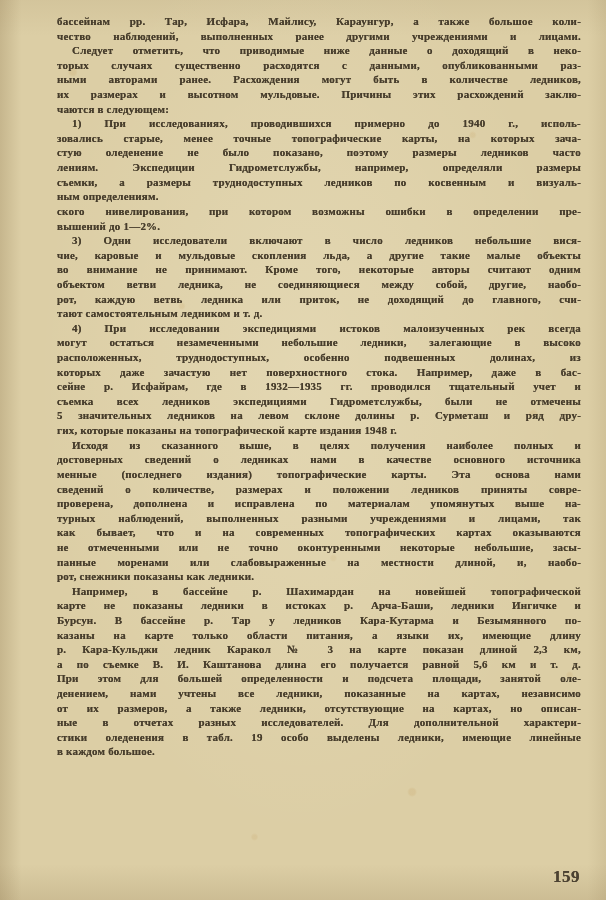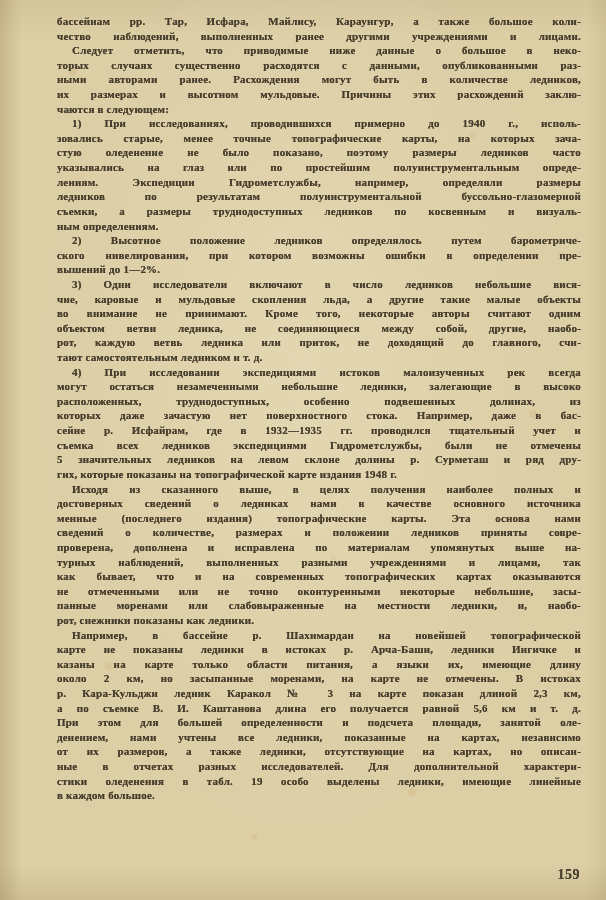--- a/index.html
+++ b/index.html
@@ -50,48 +50,45 @@
   }
   .line.indent{
     text-indent:15px;
   }
   .page-number{
     position:absolute;
     top:867px;
     left:0;
     width:580px;
     text-align:right;
-    font-size:14px;
+    font-size:17px;
     font-weight:700;
     color:#4c4232;
     letter-spacing:0.5px;
     text-shadow:0 0 0.6px rgba(71,61,44,0.85);
   }
 </style>
 </head>
 <body>
 
 <div class="page">
   <div class="text-block">
       <div class="line just">бассейнам рр. Тар, Исфара, Майлису, Караунгур, а также большое коли-</div>
       <div class="line just">чество наблюдений, выполненных ранее другими учреждениями и лицами.</div>
-      <div class="line indent just">Следует отметить, что приводимые ниже данные о большое в неко-</div>
+      <div class="line indent just">Следует отметить, что приводимые ниже данные о доходящий в неко-</div>
       <div class="line just">торых случаях существенно расходятся с данными, опубликованными раз-</div>
       <div class="line just">ными авторами ранее. Расхождения могут быть в количестве ледников,</div>
       <div class="line just">их размерах и высотном мульдовые. Причины этих расхождений заклю-</div>
       <div class="line">чаются в следующем:</div>
       <div class="line indent just">1) При исследованиях, проводившихся примерно до 1940 г., исполь-</div>
       <div class="line just">зовались старые, менее точные топографические карты, на которых зача-</div>
       <div class="line just">стую оледенение не было показано, поэтому размеры ледников часто</div>
-      <div class="line just">указывались на глаз или по простейшим полуинструментальным опреде-</div>
       <div class="line just">лениям. Экспедиции Гидрометслужбы, например, определяли размеры</div>
-      <div class="line just">ледников по результатам полуинструментальной буссольно-глазомерной</div>
       <div class="line just">съемки, а размеры труднодоступных ледников по косвенным и визуаль-</div>
       <div class="line">ным определениям.</div>
-      <div class="line indent just">2) Высотное положение ледников определялось путем барометриче-</div>
       <div class="line just">ского нивелирования, при котором возможны ошибки в определении пре-</div>
       <div class="line">вышений до 1—2%.</div>
       <div class="line indent just">3) Одни исследователи включают в число ледников небольшие вися-</div>
       <div class="line just">чие, каровые и мульдовые скопления льда, а другие такие малые объекты</div>
       <div class="line just">во внимание не принимают. Кроме того, некоторые авторы считают одним</div>
       <div class="line just">объектом ветви ледника, не соединяющиеся между собой, другие, наобо-</div>
       <div class="line just">рот, каждую ветвь ледника или приток, не доходящий до главного, счи-</div>
       <div class="line">тают самостоятельным ледником и т. д.</div>
       <div class="line indent just">4) При исследовании экспедициями истоков малоизученных рек всегда</div>
       <div class="line just">могут остаться незамеченными небольшие ледники, залегающие в высоко</div>
@@ -102,26 +99,26 @@
       <div class="line just">5 значительных ледников на левом склоне долины р. Сурметаш и ряд дру-</div>
       <div class="line">гих, которые показаны на топографической карте издания 1948 г.</div>
       <div class="line indent just">Исходя из сказанного выше, в целях получения наиболее полных и</div>
       <div class="line just">достоверных сведений о ледниках нами в качестве основного источника</div>
       <div class="line just">менные (последнего издания) топографические карты. Эта основа нами</div>
       <div class="line just">сведений о количестве, размерах и положении ледников приняты совре-</div>
       <div class="line just">проверена, дополнена и исправлена по материалам упомянутых выше на-</div>
       <div class="line just">турных наблюдений, выполненных разными учреждениями и лицами, так</div>
       <div class="line just">как бывает, что и на современных топографических картах оказываются</div>
       <div class="line just">не отмеченными или не точно оконтуренными некоторые небольшие, засы-</div>
-      <div class="line just">панные моренами или слабовыраженные на местности ледники, и, наобо-</div>
+      <div class="line just">панные моренами или слабовыраженные на местности длиной, и, наобо-</div>
       <div class="line">рот, снежники показаны как ледники.</div>
       <div class="line indent just">Например, в бассейне р. Шахимардан на новейшей топографической</div>
       <div class="line just">карте не показаны ледники в истоках р. Арча-Баши, ледники Ингичке и</div>
+      <div class="line just">Бурсун. В бассейне р. Тар у ледников Кара-Кутарма и Безымянного по-</div>
       <div class="line just">казаны на карте только области питания, а языки их, имеющие длину</div>
-      <div class="line just">около 2 км, но засыпанные моренами, на карте не отмечены. В истоках</div>
       <div class="line just">р. Кара-Кульджи ледник Каракол № 3 на карте показан длиной 2,3 км,</div>
       <div class="line just">а по съемке В. И. Каштанова длина его получается равной 5,6 км и т. д.</div>
       <div class="line just">При этом для большей определенности и подсчета площади, занятой оле-</div>
       <div class="line just">денением, нами учтены все ледники, показанные на картах, независимо</div>
       <div class="line just">от их размеров, а также ледники, отсутствующие на картах, но описан-</div>
       <div class="line just">ные в отчетах разных исследователей. Для дополнительной характери-</div>
       <div class="line just">стики оледенения в табл. 19 особо выделены ледники, имеющие линейные</div>
       <div class="line">в каждом большое.</div>
     </div>
   <div class="page-number">159</div>

